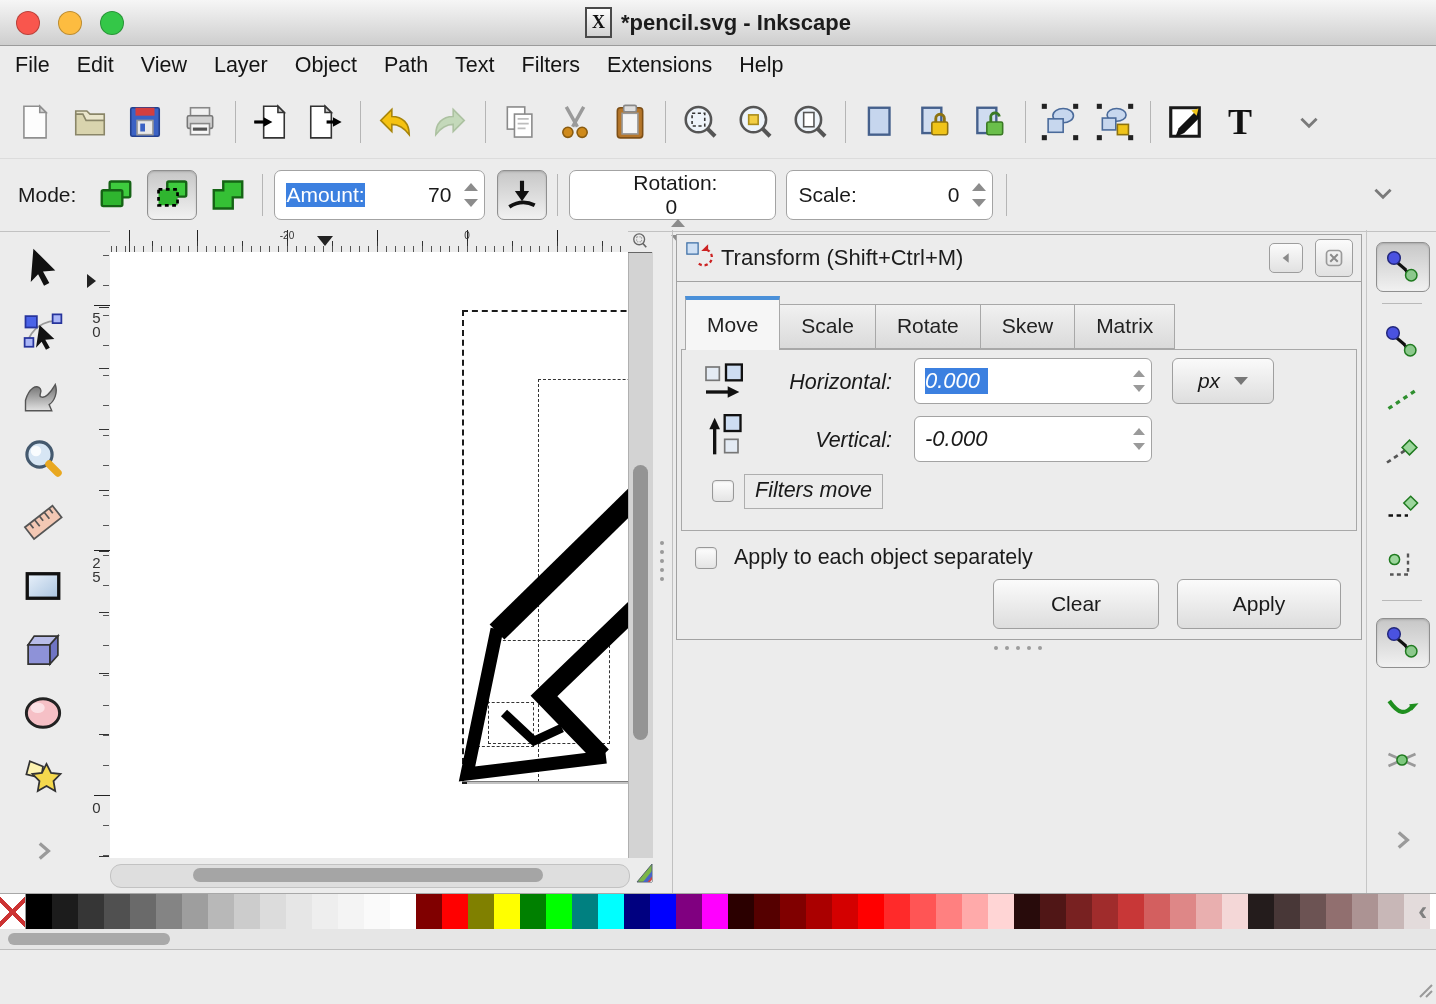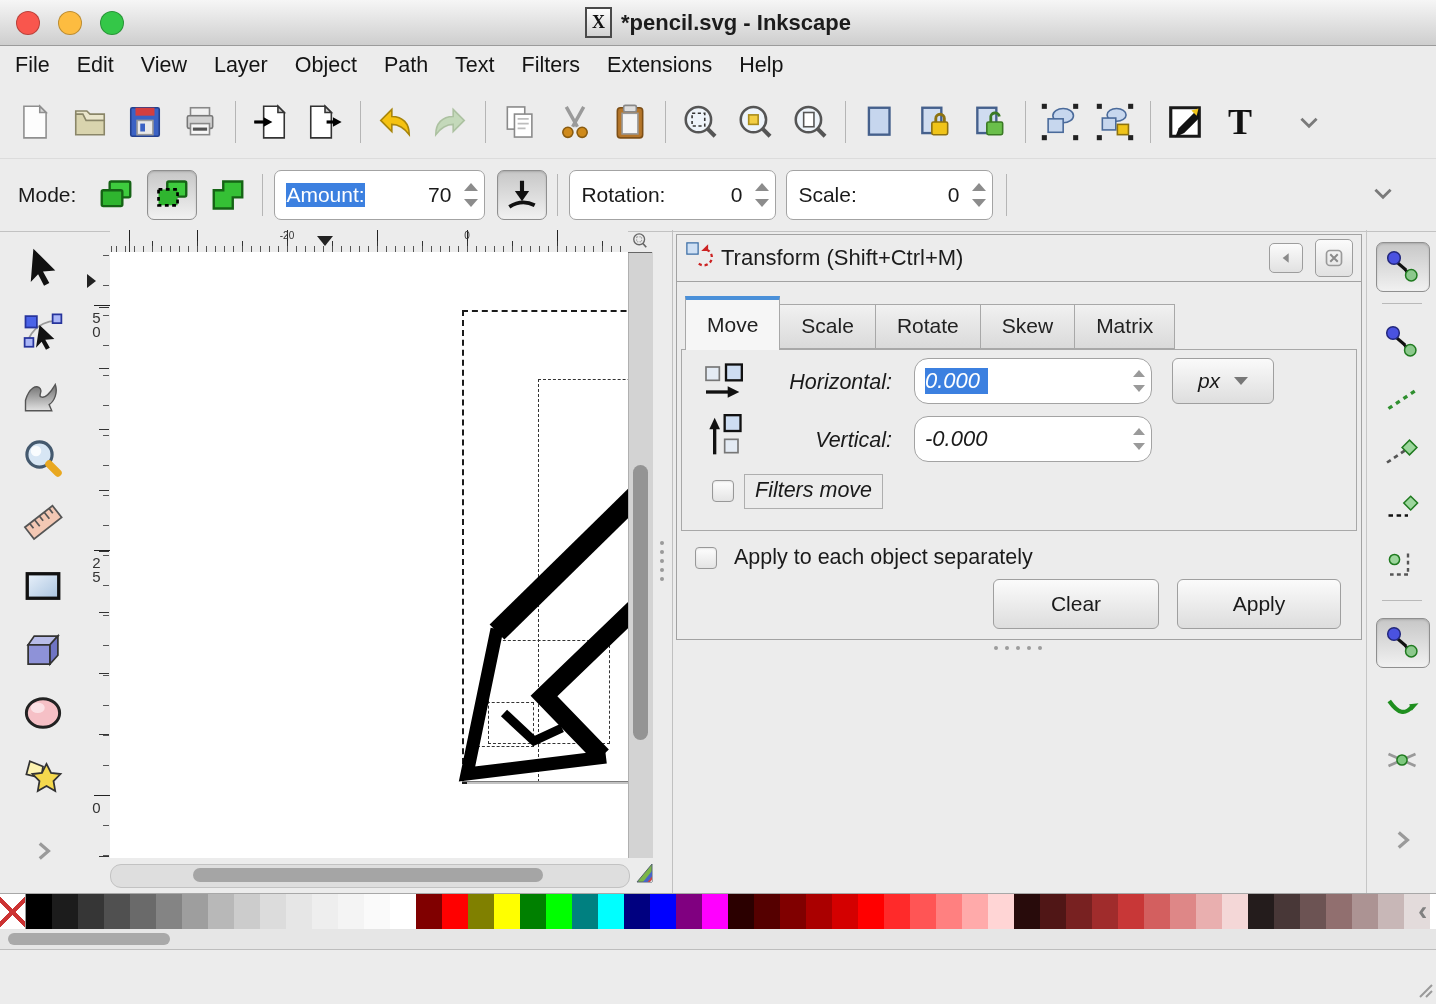--- a/index.html
+++ b/index.html
@@ -96,21 +96,21 @@
   .hbtn{width:32px;height:28px;border:1px solid #9d9d9d;border-radius:5px;background:linear-gradient(#fbfbfb,#e1e1e1);
         display:flex;align-items:center;justify-content:center;color:#666;}
   .hbtn.big{width:36px;height:36px;}
   .tabs{display:flex;margin:14px 0 0 8px;align-items:flex-end;position:relative;z-index:2;}
   .tab{font-size:21px;padding:9px 21px 10px;border:1px solid #a8a8a8;border-left-width:0;
        background:linear-gradient(#f1f1f1,#dadada);color:#222;}
   .tab:first-child{border-left-width:1px;}
   .tab.active{background:#f6f6f6;border-top:4px solid #4a90d9;padding-top:13px;padding-bottom:13px;margin-bottom:-1px;border-bottom:none;}
   .frame{position:relative;margin:0 4px;height:180px;border:1px solid #a8a8a8;font-style:italic;}
   .flabel{position:absolute;width:130px;text-align:right;font-size:21.5px;}
-  .entry{position:absolute;display:flex;align-items:center;background:#fff;border:1px solid #a3a3a3;border-radius:14px;
+  .entry{position:absolute;display:flex;align-items:center;background:#fff;border:1px solid #a3a3a3;border-radius:6px;
          padding:0 6px 0 10px;font-size:22px;height:46px;box-sizing:border-box;}
   .entry .spin-arrows .tri-up{border-bottom-color:#9a9a9a;border-left-width:6px;border-right-width:6px;border-bottom-width:7px;}
   .entry .spin-arrows .tri-dn{border-top-color:#9a9a9a;border-left-width:6px;border-right-width:6px;border-top-width:7px;}
   .entry .spin-value{text-align:left;}
   .unitbtn{position:absolute;display:flex;align-items:center;justify-content:center;gap:14px;height:46px;
            border:1px solid #9f9f9f;border-radius:6px;background:linear-gradient(#fafafa,#dedede);font-size:21px;box-sizing:border-box;}
   .cbox{width:20px;height:20px;border:1px solid #989898;border-radius:4px;
         background:linear-gradient(#fefefe,#e4e4e4);box-shadow:inset 0 1px 2px rgba(0,0,0,.1);}
   .focusbox{border:1px solid #aeaeae;padding:3px 10px 5px;font-size:21.5px;}
   .applyrow{display:flex;align-items:center;gap:17px;margin:14px 0 0 18px;font-size:21.5px;}
@@ -363,21 +363,21 @@
         </span>
     </div>
     <span class="modebtn pressed" style="margin-left:2px;">
         <svg viewBox="0 0 24 24">
           <path d="M12 3v9" stroke="#111" stroke-width="2.6"></path>
           <path d="M7.5 9.5L12 16l4.5-6.5z" fill="#111"></path>
           <path d="M4 19.5c5.5-3.5 11-3.5 16-1" stroke="#111" stroke-width="2.4" fill="none"></path>
         </svg>
       </span>
     <span class="vsep"></span>
-    <div class="spin" style="width:188px;">
+    <div class="spin" style="width:188px;flex-direction:column;">
       <span>Rotation:</span>
       <span class="spin-value">0</span>
       <span class="spin-arrows">
           <i class="tri-up"></i>
           <i class="tri-dn"></i>
         </span>
     </div>
     <div class="spin" style="width:188px;">
       <span>Scale:</span>
       <span class="spin-value">0</span>

